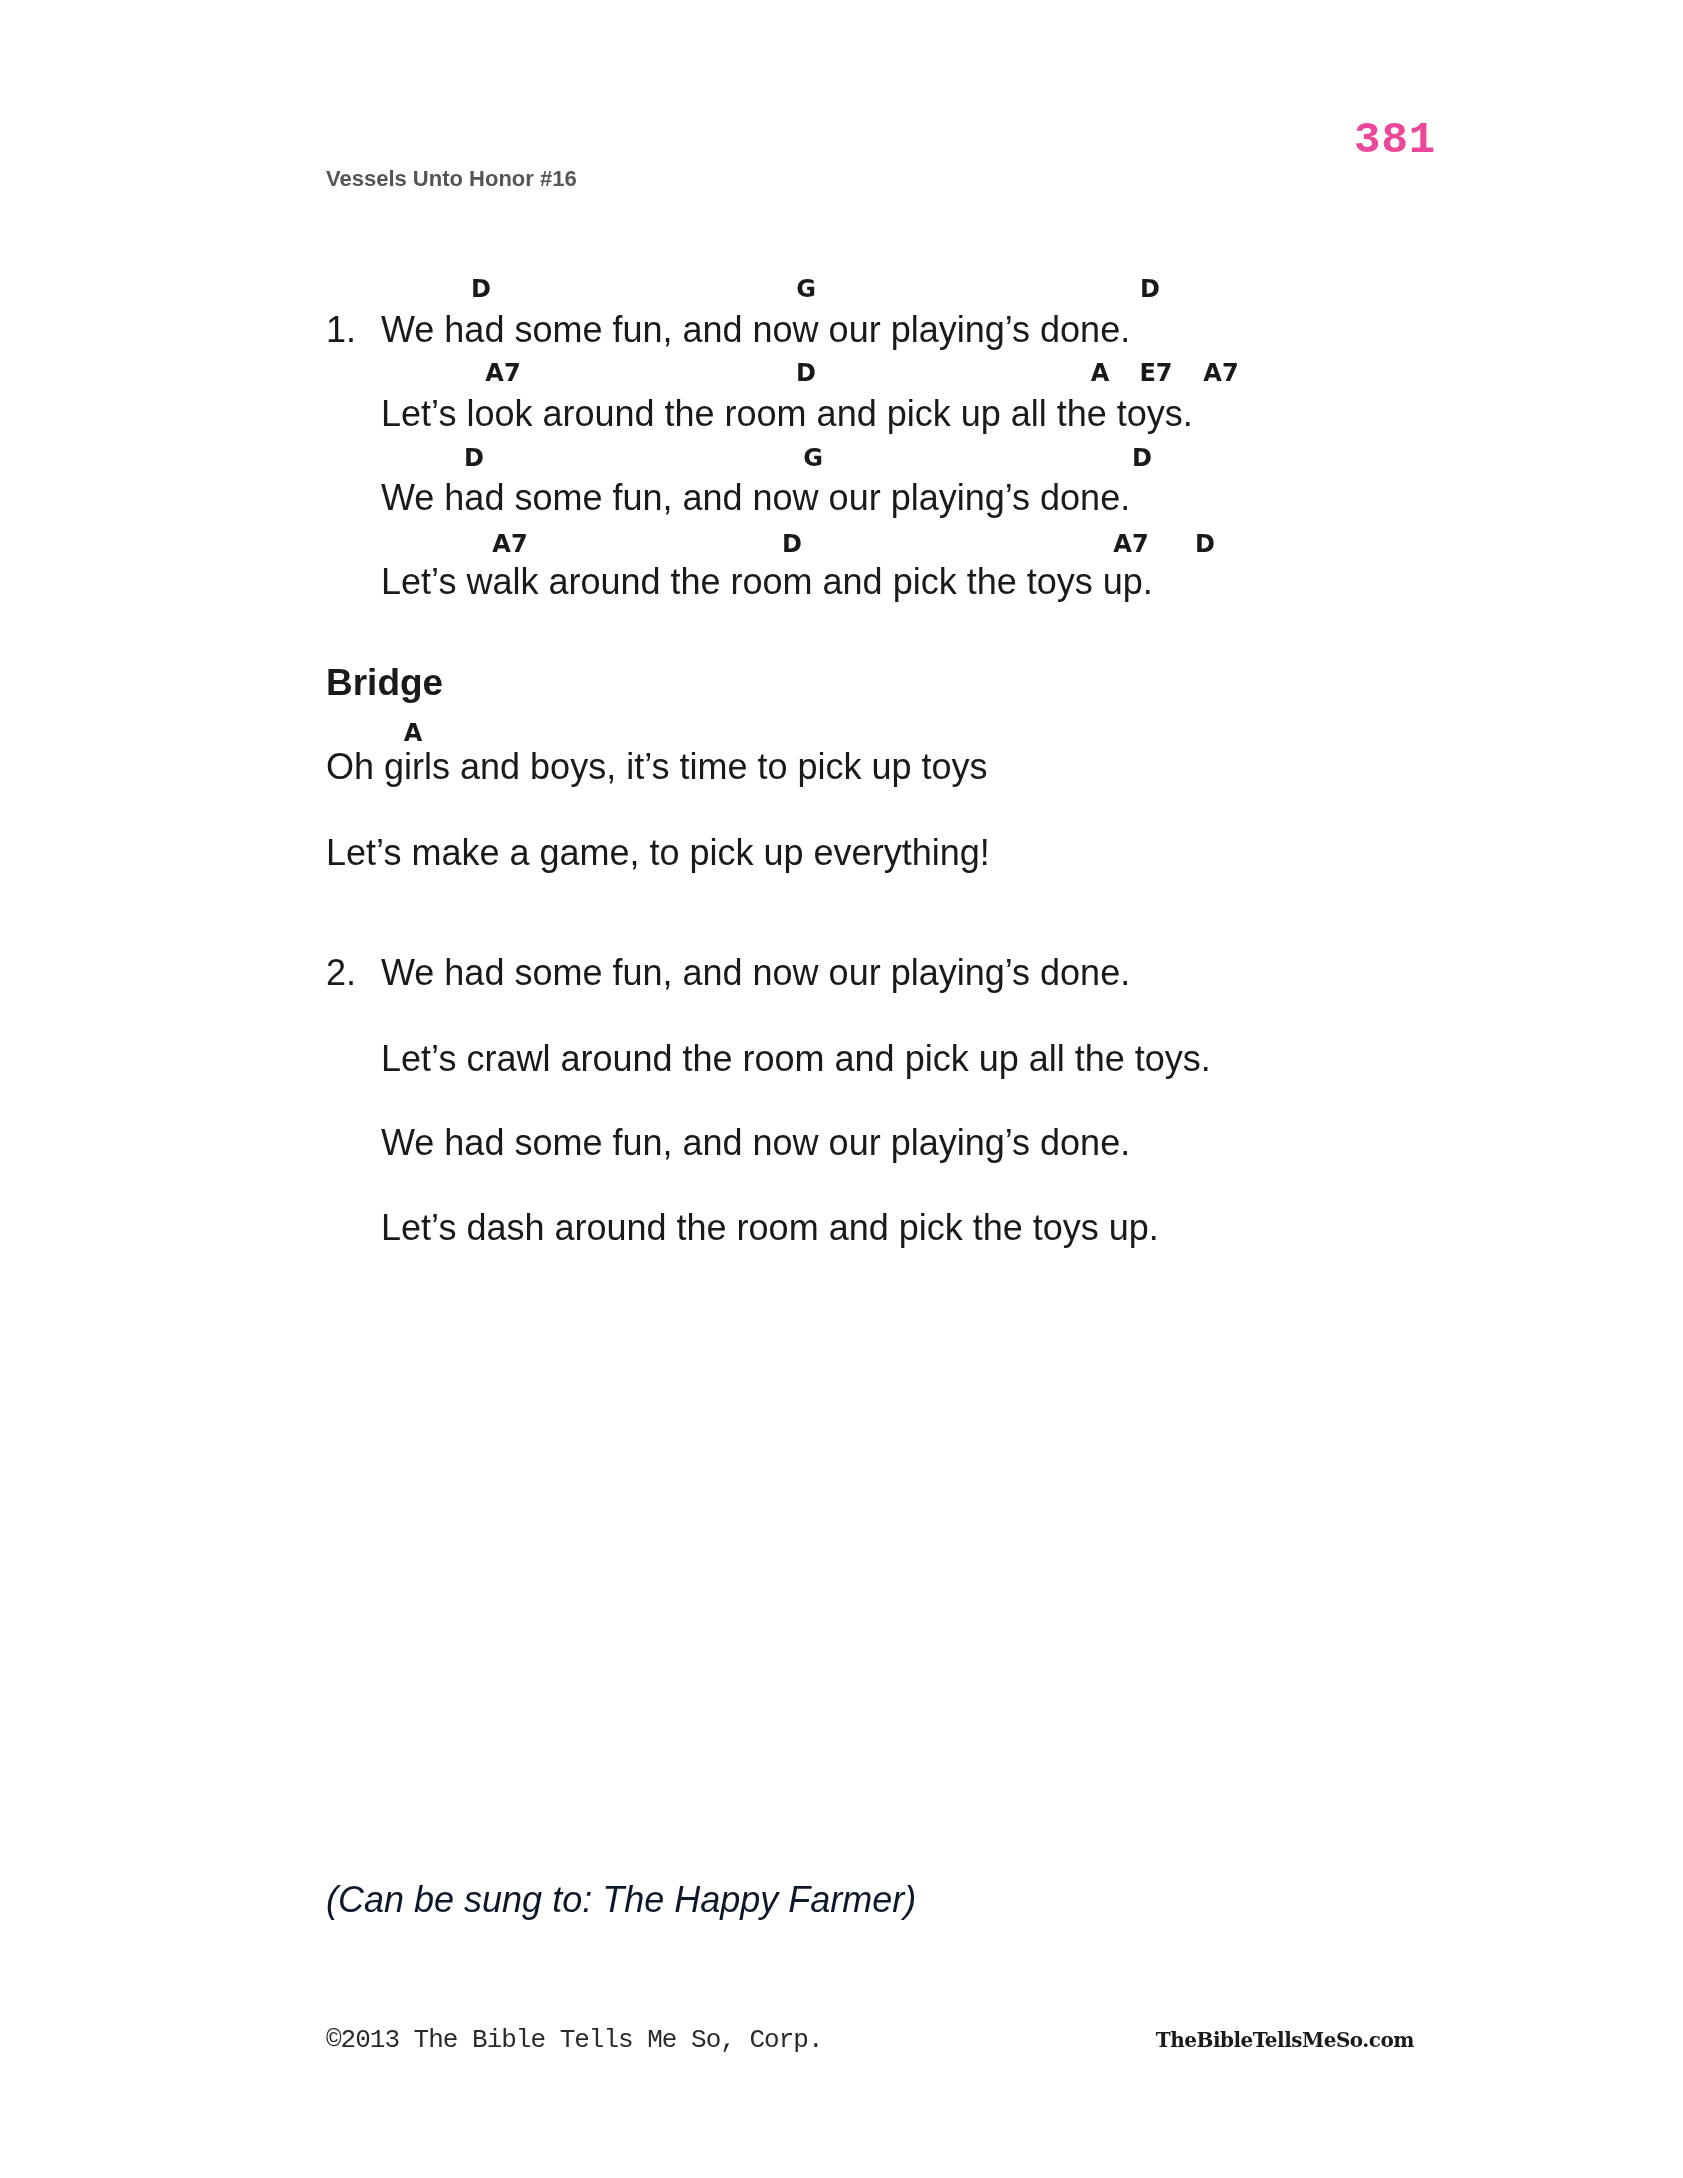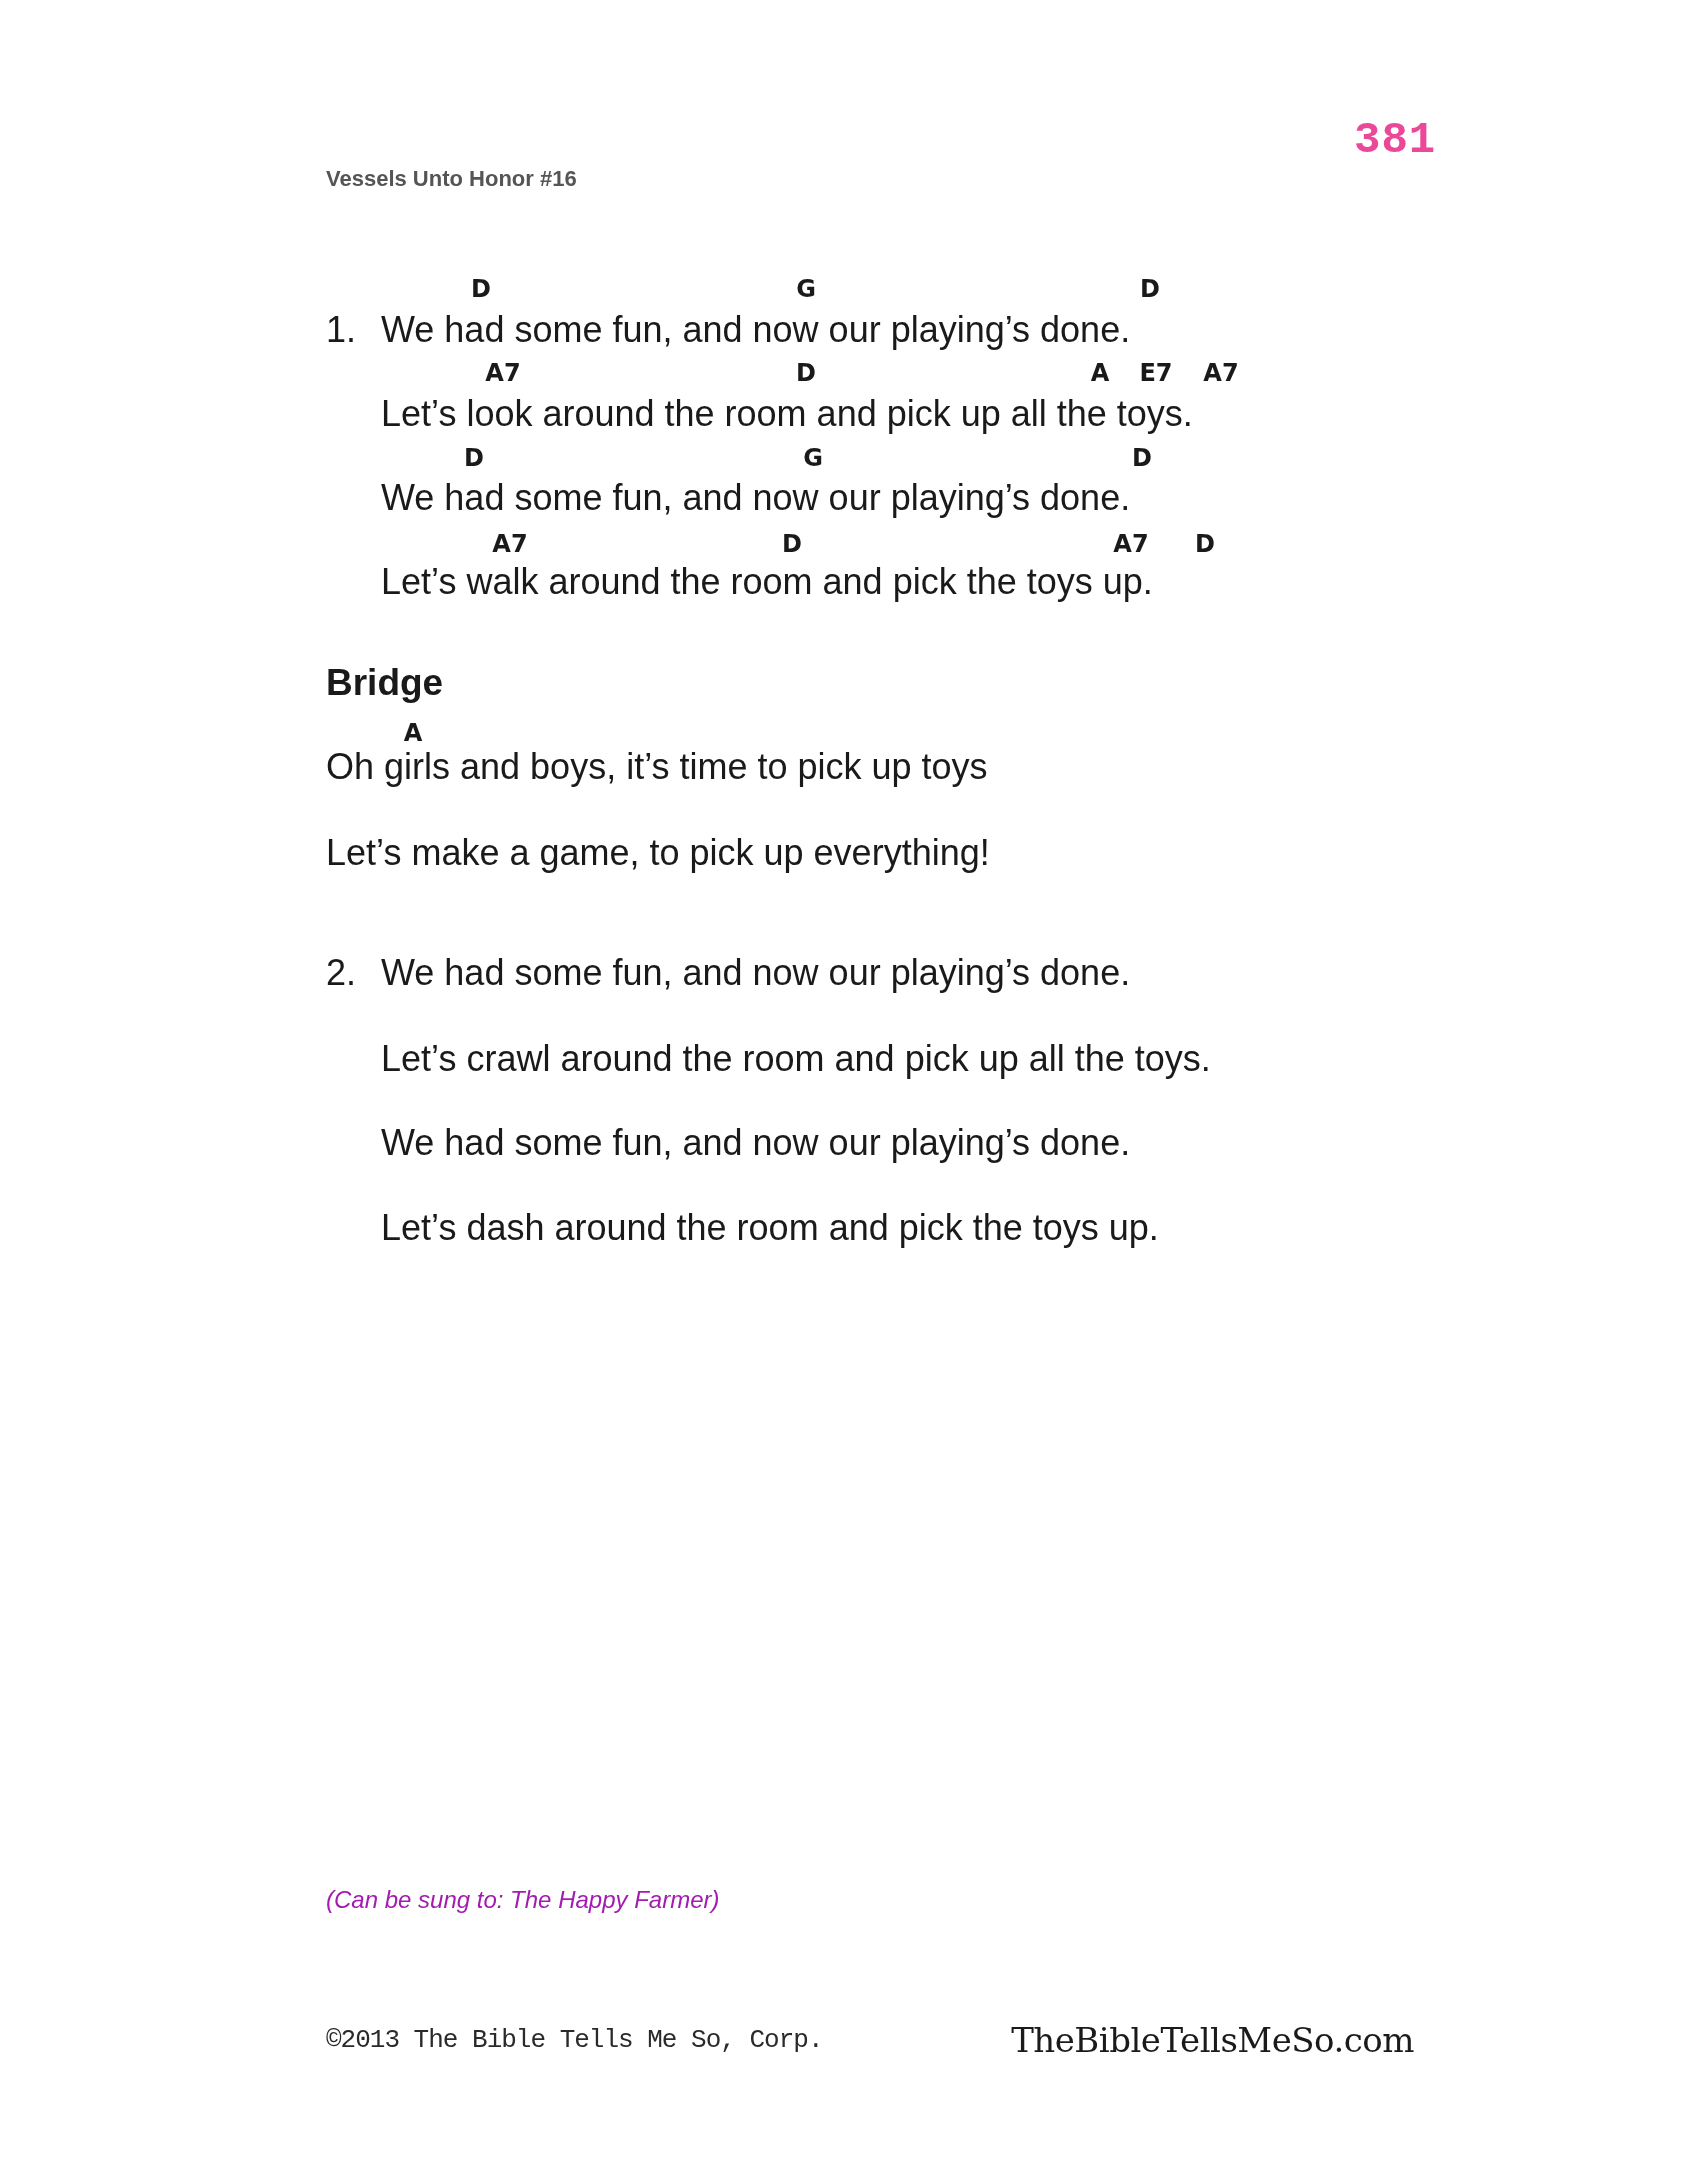--- a/index.html
+++ b/index.html
@@ -4,23 +4,23 @@
 <style>
   html, body { margin:0; padding:0; background:#ffffff; }
   body { width:1683px; height:2178px; position:relative; overflow:hidden;
          font-family:"Liberation Sans", "DejaVu Sans", sans-serif; color:#1a1a1a; }
   .abs { position:absolute; white-space:nowrap; }
   .pagenum { font-family:Liberation Mono, monospace; font-weight:bold; font-size:44px; line-height:44px; color:#ec4899; letter-spacing:1px; }
   .title { font-family:"Liberation Sans", sans-serif; font-weight:bold; font-size:22px; line-height:30px; color:#555555; }
   .lyric { font-family:"Liberation Sans", sans-serif; font-size:36px; line-height:36px; color:#1a1a1a; }
   .chord { font-family:"DejaVu Sans", sans-serif; font-weight:bold; font-size:24px; line-height:24px; color:#1a1a1a; transform:translateX(-50%); }
   .heading { font-family:"Liberation Sans", sans-serif; font-weight:bold; font-size:37px; line-height:37px; color:#1a1a1a; }
-  .note { font-family:"Liberation Sans", sans-serif; font-style:italic; font-size:24px; line-height:36px; color:#a21caf; }
+  .note { font-family:"Liberation Sans", sans-serif; font-style:italic; font-size:36px; line-height:36px; color:#0f172a; }
   .footer-left { font-family:"Liberation Mono", "DejaVu Sans Mono", monospace; font-size:26px; line-height:26px; color:#2a2a2a; letter-spacing:-1px; }
-  .footer-right { font-family:"DejaVu Serif", serif; font-weight:normal; font-size:34px; line-height:26px; color:#1a1a1a; letter-spacing:-0.5px; }
+  .footer-right { font-family:"DejaVu Serif", serif; font-weight:bold; font-size:20px; line-height:26px; color:#1a1a1a; letter-spacing:-0.5px; }
 </style>
 </head>
 <body>
 
 <div class="abs pagenum" style="left:1354px; top:118px;">381</div>
 <div class="abs title" style="left:326px; top:164px;">Vessels Unto Honor #16</div>
 
 <div>
 
   <div class="abs chord" style="left:481px; top:277px;">D</div>

